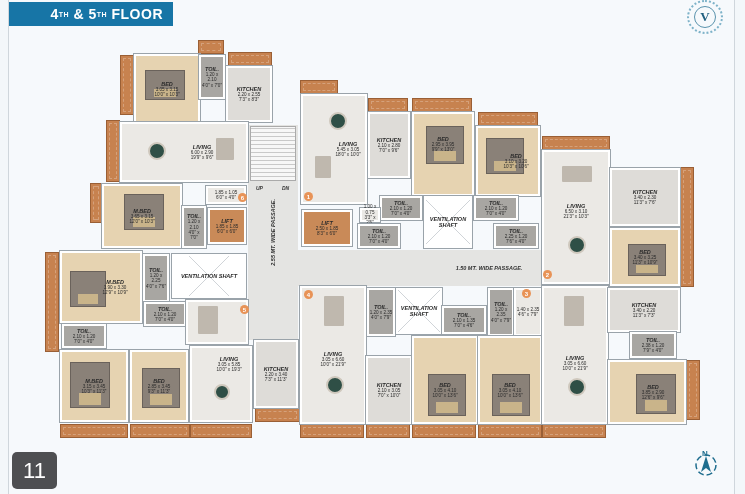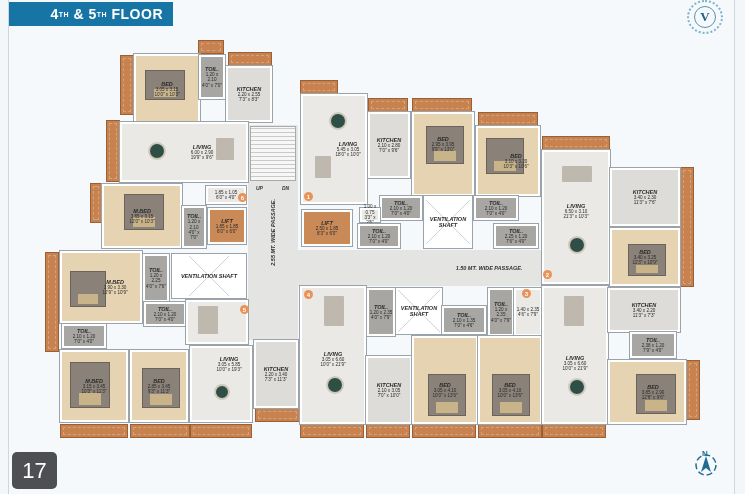--- a/index.html
+++ b/index.html
@@ -331,21 +331,21 @@
     <span class="dim">7'9" x 4'0"</span>
   </div>
   <div class="room floor-wood" style="left:608px;top:360px;width:78px;height:64px;">
     <div class="bed" style="left:26px;top:12px;width:40px;height:40px;"></div>
     <span class="name" style="position:relative;left:6px">BED</span>
     <span class="dim" style="position:relative;left:6px">3.85 x 2.90</span>
     <span class="dim" style="position:relative;left:6px">12'6" x 9'6"</span>
   </div>
 </div>
 
-<div class="page-badge">17</div>
+<div class="page-badge">11</div>
 
 <div class="north">
   <svg width="28" height="28" viewBox="0 0 28 28">
     <circle cx="14" cy="15" r="10" fill="none" stroke="#1e6d8e" stroke-width="1.5" stroke-dasharray="6 3"></circle>
     <polygon points="14,6 19,22 14,18 9,22" fill="#1e6d8e"></polygon>
   </svg>
   <span class="north-n">N</span>
 </div>
 
 </body></html>

